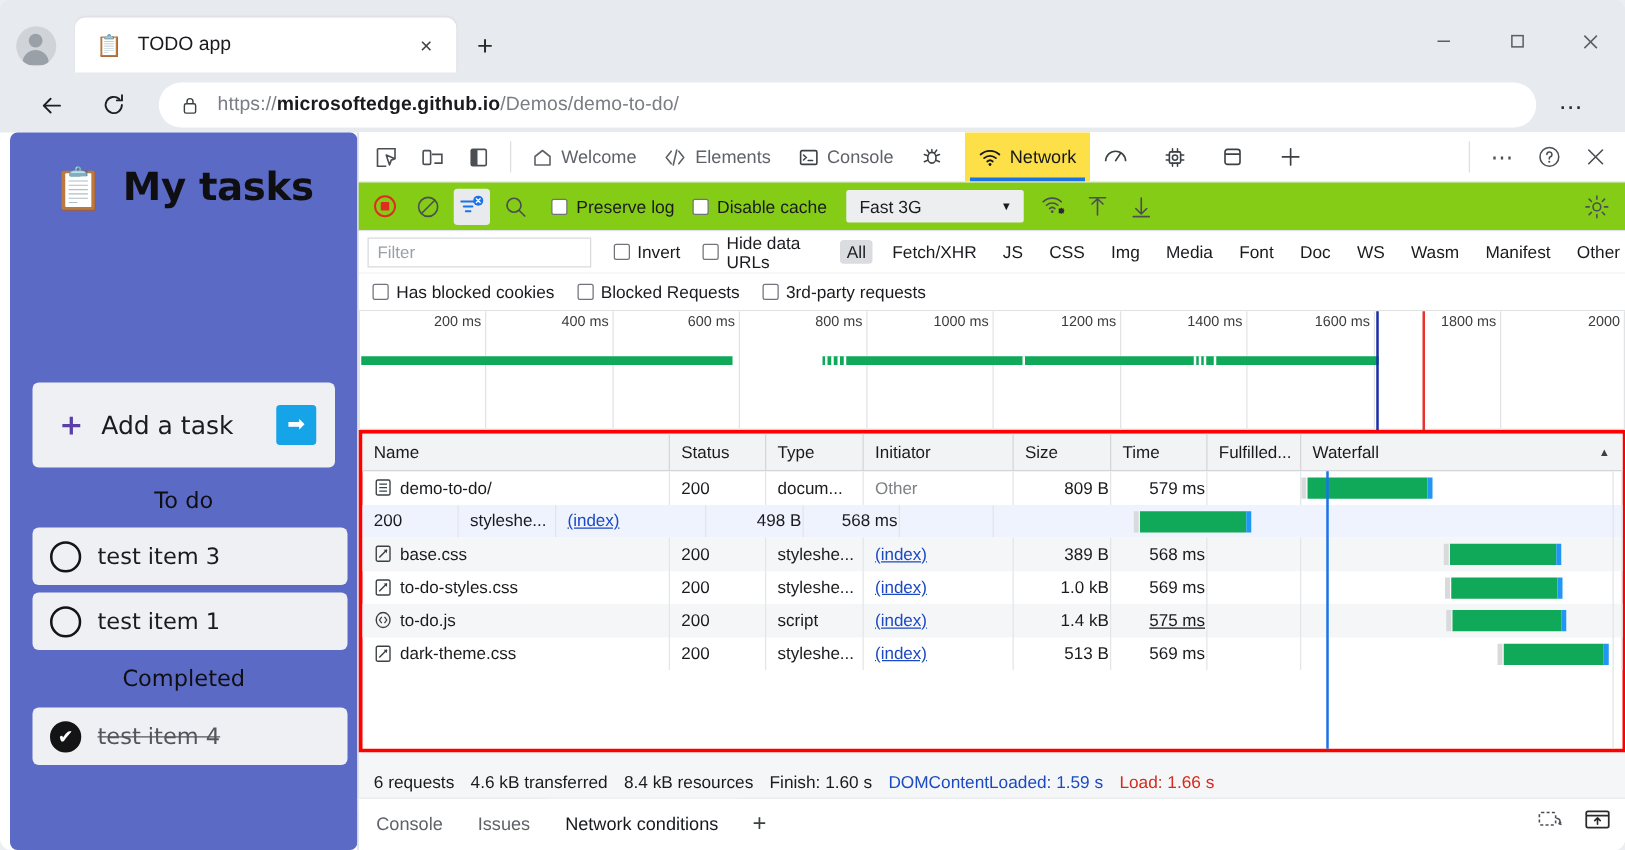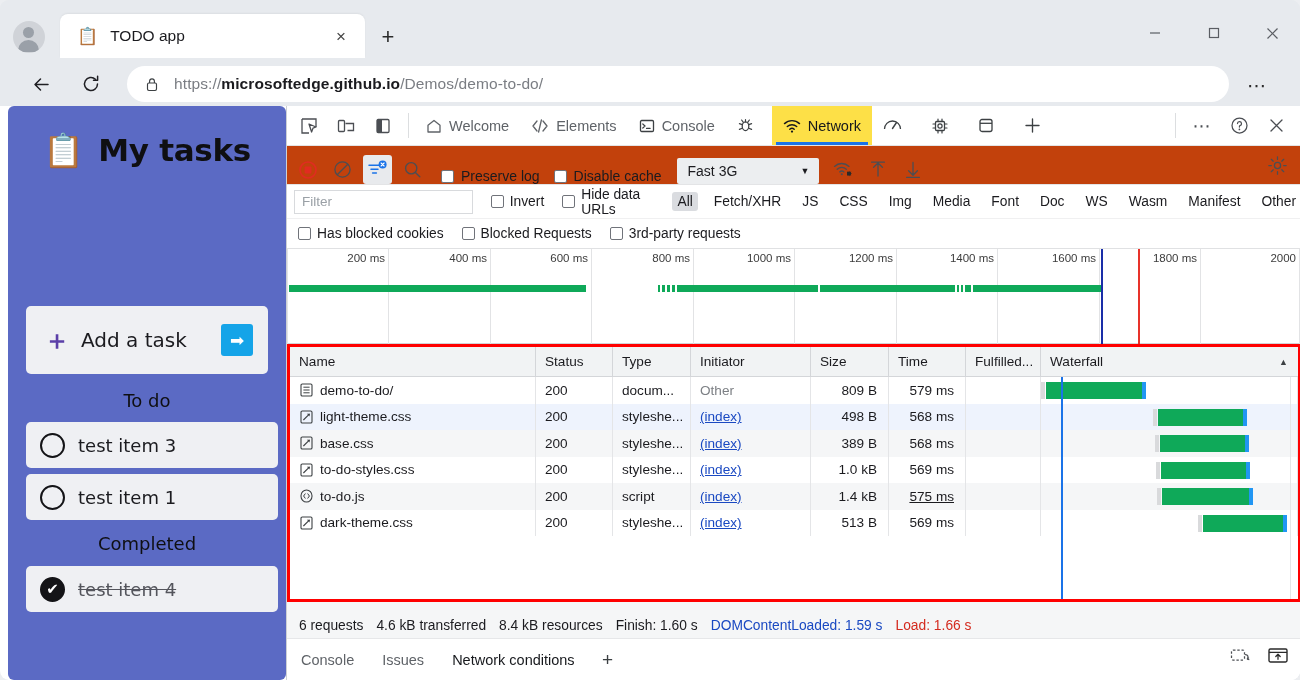--- a/index.html
+++ b/index.html
@@ -157,22 +157,22 @@
   .dt-tab.active::after{
     content:""; position:absolute; left:4px; right:4px; bottom:0; height:3px; background:#1a73e8;
   }
   .dt-tab .ic{ display:flex; align-items:center; }
   #dt-right{ position:absolute; right:0; top:0; height:39px; display:flex; align-items:center; }
   #dt-right-sep{ width:1px; height:25px; background:#dcdee0; margin-right:4px; }
 
   
   #net-toolbar{
     position:absolute; left:0; top:40px; width:1014px; height:39px;
-    background:#c2410c; border-bottom:1px solid #e3e4e6;
-    display:flex; align-items:flex-end;
+    background:#84cc16; border-bottom:1px solid #e3e4e6;
+    display:flex; align-items:center;
   }
   .nt-btn{ width:29px;height:29px; margin-left:6px; display:flex;align-items:center;justify-content:center; border-radius:3px; }
   .nt-btn.sel{ background:#e8eaed; }
   .cb-wrap{ display:flex; align-items:center; gap:7px; margin-left:14px; font-size:14px; color:#1b1b1f; }
   .cbox{ width:13px;height:13px;border:1.4px solid #70737a; border-radius:2px; background:#fff; flex:none; }
   #throttle-select{
     margin-left:15px; height:26px; min-width:142px; background:#eceef0; border-radius:2px;
     display:flex; align-items:center; justify-content:space-between;
     padding:0 9px 0 11px; font-size:14px; color:#1b1b1f;
   }
@@ -223,21 +223,21 @@
     background:#f1f3f4; border-bottom:1px solid #d4d6d9;
     display:flex; font-size:13.6px; color:#1b1b1f;
   }
   .th{ display:flex; align-items:center; padding-left:9px; border-right:1px solid #d4d6d9; position:relative; }
   .th:last-child{ border-right:none; }
   #rows{ position:absolute; left:0; top:30px; width:1008px; bottom:0; }
   .row{ position:relative; height:26.5px; display:flex; font-size:13.6px; color:#1b1b1f; }
   .row.odd{ background:#f5f6f7; }
   .row.hl{ background:#eef3fd; }
   .cell{ display:flex; align-items:center; padding-left:9px; border-right:1px solid #e4e5e7; overflow:hidden; white-space:nowrap; }
-  .cell.num{ justify-content:flex-end; padding-right:11px; }
+  .cell.num{ justify-content:flex-end; padding-right:1px; }
   .cell.muted{ color:#7d8085; }
   .cell a{ color:#1a49c2; text-decoration:underline; }
   .rowicon{ width:14px;height:14px;flex:none; margin-right:7px; display:flex;align-items:center;justify-content:center; }
   .vline{ position:absolute; top:0; bottom:0; width:1px; background:#e4e5e7; }
   .wf-bar{ position:absolute; height:17px; top:5px; background:#0fa959; }
   .wf-bar .lead{ position:absolute; left:-5px; top:0; width:4px; height:17px; background:#d9dadc; }
   .wf-bar .tail{ position:absolute; right:-4px; top:0; width:4px; height:17px; background:#2196f3; }
   .wf-line{ position:absolute; top:0; bottom:0; width:1.6px; }
 
   
@@ -673,30 +673,20 @@
             <div class="cell" style="width:75px;"></div>
             <div class="cell" style="flex:1;position:relative;">
               <div class="wf-bar" style="left:5px;width:96px;">
                   <div class="lead"></div>
                   <div class="tail"></div>
                 </div>
             </div>
           </div>
 
           <div class="row hl">
-            <div class="cell" style="width:246px;">
-              <span class="rowicon">
-                  <svg width="13" height="14" viewBox="0 0 13 14">
-                    <rect x="1" y="1" width="11" height="12" rx="1.3" fill="none" stroke="#3c4043" stroke-width="1.1"></rect>
-                    <path d="M3.4 10 9.6 3.8" stroke="#3c4043" stroke-width="1.1"></path>
-                    <path d="M9.6 3.8v2.7l-2.7-2.7z" fill="#3c4043"></path>
-                  </svg>
-                </span>
-              <span>light-theme.css</span>
-            </div>
             <div class="cell" style="width:77px;">200</div>
             <div class="cell" style="width:78px;">styleshe...</div>
             <div class="cell" style="width:120px;">
                 <a>(index)</a>
               </div>
             <div class="cell num" style="width:78px;">498 B</div>
             <div class="cell num" style="width:77px;">568 ms</div>
             <div class="cell" style="width:75px;"></div>
             <div class="cell" style="flex:1;position:relative;">
               <div class="wf-bar" style="left:117px;width:85px;">

